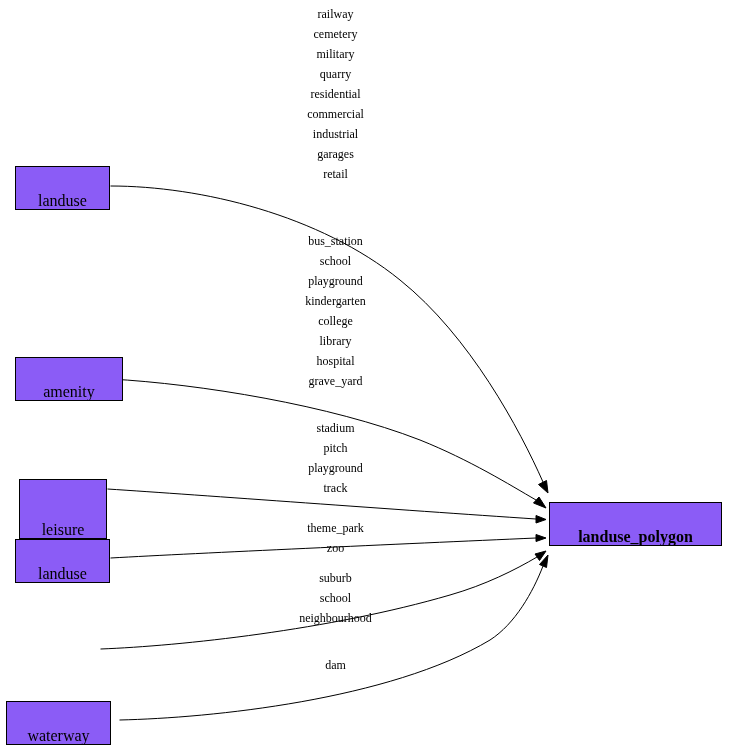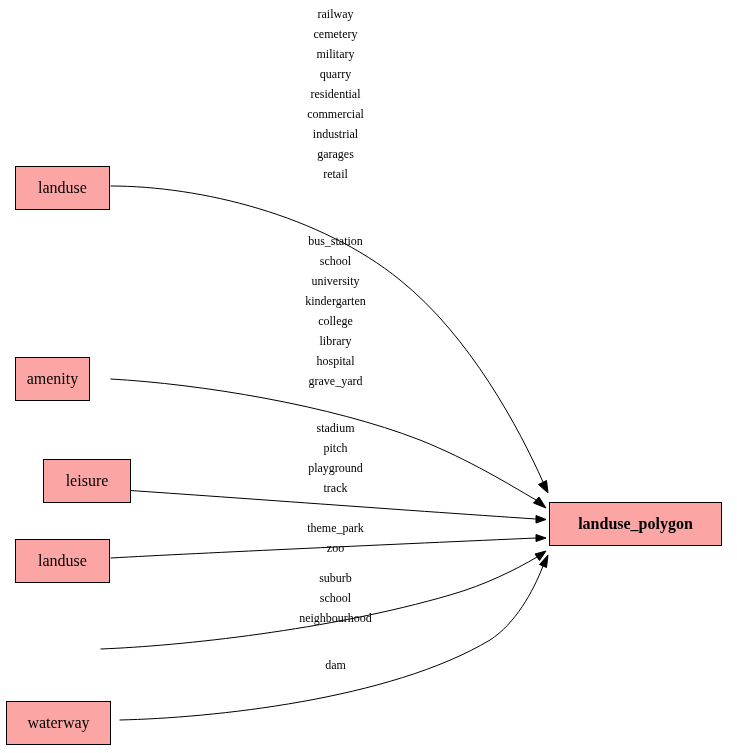--- a/index.html
+++ b/index.html
@@ -12,27 +12,27 @@
     width: 737px;
     height: 753px;
     background: #ffffff;
     font-family: "Liberation Serif", serif;
     overflow: hidden;
   }
   .node {
     position: absolute;
     box-sizing: border-box;
     border: 1px solid #000000;
-    background: #fca5a5;
+    background: #8b5cf6;
     color: #000000;
     font-family: "Liberation Serif", serif;
     font-size: 16px;
     line-height: 1;
     display: flex;
-    align-items: center;
+    align-items: flex-end;
     justify-content: center;
     white-space: nowrap;
   }
   .edge-label {
     position: absolute;
     color: #000000;
     font-family: "Liberation Serif", serif;
     font-size: 12px;
     line-height: 20px;
     text-align: center;
@@ -92,25 +92,25 @@
     <g>
       <path d="M119.5,720 C210,718 390,700 490,640 C515,624 533,592 543,566"></path>
       <polygon points="539.5,564.5 548,555 546.5,567.5"></polygon>
     </g>
   </svg>
 
   <div class="node" style="left:15px; top:166px; width:95px; height:44px;">
     <span>landuse</span>
   </div>
 
-  <div class="node" style="left:15px; top:357px; width:75px; height:44px;">
+  <div class="node" style="left:15px; top:357px; width:108px; height:44px;">
     <span>amenity</span>
   </div>
 
-  <div class="node" style="left:19px; top:459px; width:88px; height:44px;margin-left:24px;">
+  <div class="node" style="left:19px; top:479px; width:88px; height:60px;">
     <span>leisure</span>
   </div>
 
   <div class="node" style="left:15px; top:539px; width:95px; height:44px;">
     <span>landuse</span>
   </div>
 
 
   <div class="node" style="left:6px; top:701px; width:105px; height:44px;">
     <span>waterway</span>
@@ -125,21 +125,21 @@
 military
 quarry
 residential
 commercial
 industrial
 garages
 retail</div>
 
   <div class="edge-label" style="left:233px; top:231px; width:205px;">bus_station
 school
-university
+playground
 kindergarten
 college
 library
 hospital
 grave_yard</div>
 
   <div class="edge-label" style="left:233px; top:418px; width:205px;">stadium
 pitch
 playground
 track</div>

